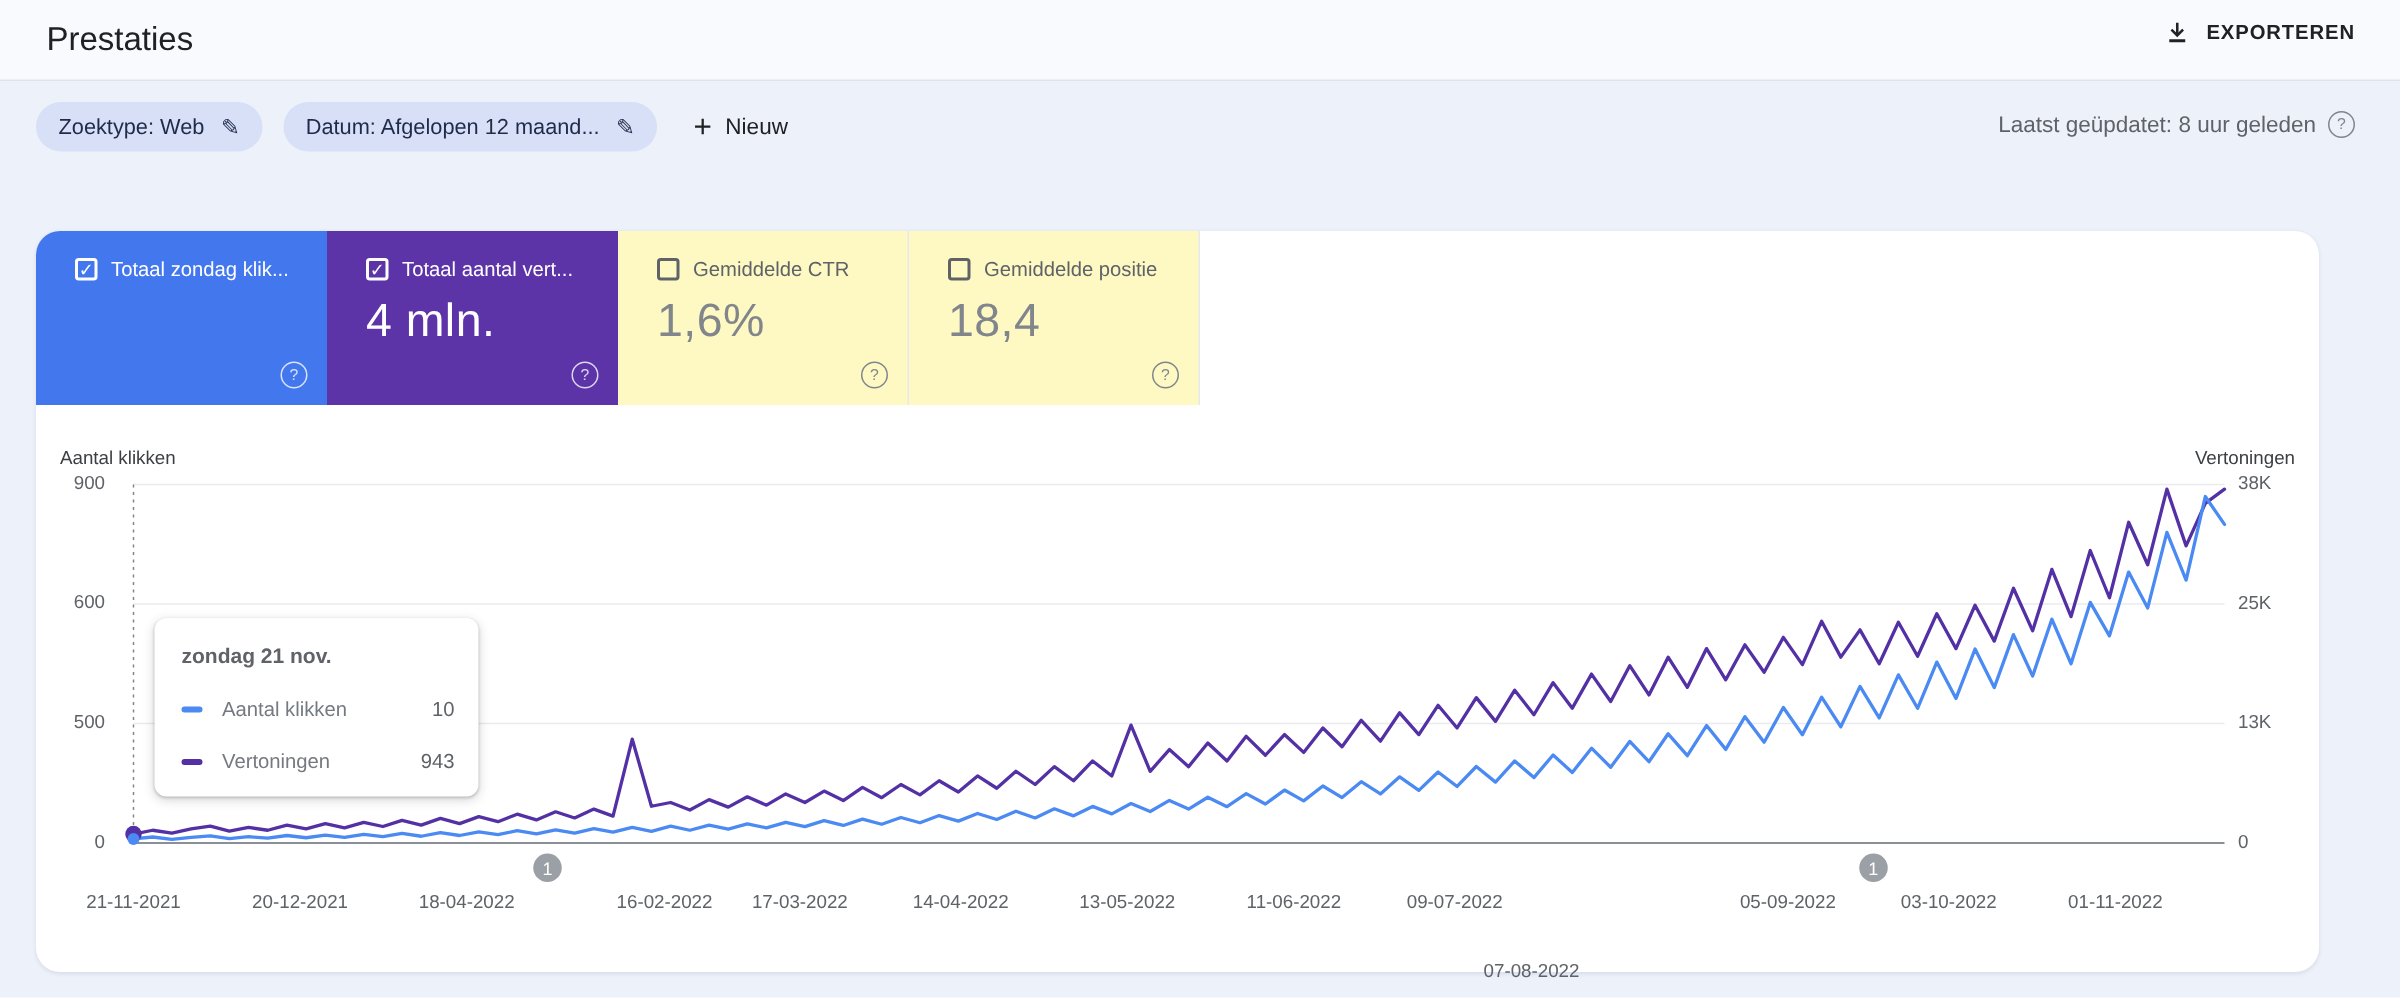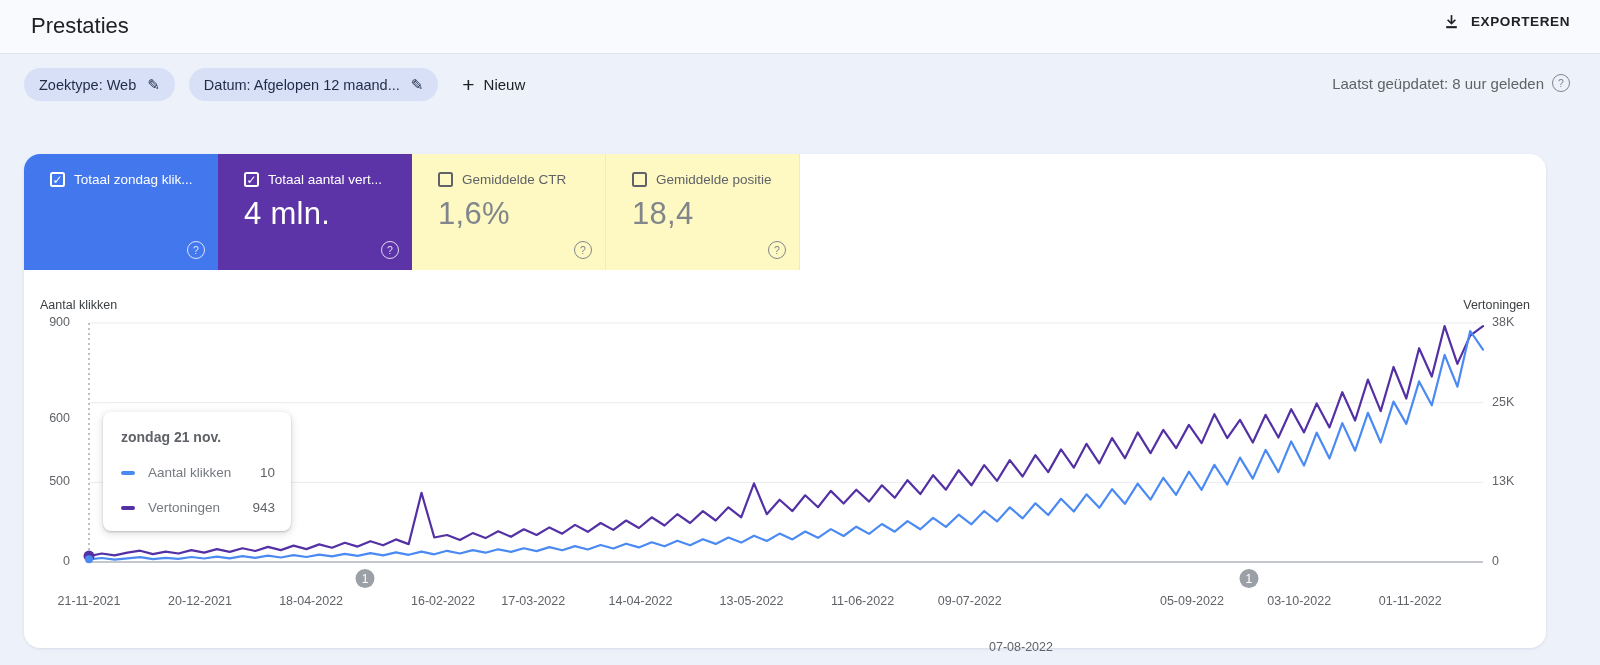--- a/index.html
+++ b/index.html
@@ -44,21 +44,21 @@
   .card.colored .help{border-color:rgba(255,255,255,.8);color:rgba(255,255,255,.8);}
   
   .axis-title{position:absolute;font-size:12.5px;color:#3c4043;}
   .ytick{position:absolute;font-size:12.5px;color:#5f6368;}
   .ytick.left{left:0;width:46px;text-align:right;}
   .ytick.right{left:1468px;text-align:left;}
   .xtick{position:absolute;top:440px;transform:translateX(-50%);font-size:12.5px;color:#5f6368;white-space:nowrap;}
   #chart-svg{position:absolute;left:0;top:0;}
   .ann-marker{position:absolute;width:19px;height:19px;border-radius:50%;background:#9aa0a6;color:#fff;font-size:12px;display:flex;align-items:center;justify-content:center;transform:translateX(-50%);cursor:pointer;}
   
-  .tooltip{position:absolute;left:79px;top:258px;width:188px;box-sizing:border-box;background:#fff;border-radius:8px;box-shadow:0 1px 2px rgba(0,0,0,.18),0 2px 8px rgba(0,0,0,.16);padding:17px 16px 16px 18px;}
+  .tooltip{position:absolute;left:79px;top:258px;width:216px;box-sizing:border-box;background:#fff;border-radius:8px;box-shadow:0 1px 2px rgba(0,0,0,.18),0 2px 8px rgba(0,0,0,.16);padding:17px 16px 16px 18px;}
   .tt-title{font-size:14px;font-weight:700;color:#5f6368;}
   .tt-row{display:flex;align-items:center;margin-top:20px;}
   .tt-dash{width:14px;height:4px;border-radius:2px;flex:0 0 auto;}
   .tt-label{margin-left:13px;font-size:13.5px;color:#757a80;flex:1;}
   .tt-value{font-size:13.5px;color:#5f6368;font-weight:500;}
 </style>
 </head>
 <body>
 
 <div class="topbar"></div>
@@ -138,21 +138,21 @@
       <polyline points="65.0,402.1 77.8,399.5 90.6,401.4 103.4,398.6 116.2,396.7 128.9,400.1 141.7,397.6 154.5,399.5 167.3,396.1 180.1,398.6 192.9,395.1 205.7,397.9 218.5,394.2 231.3,397.0 244.0,392.9 256.8,396.1 269.6,391.6 282.4,395.1 295.2,390.4 308.0,393.8 320.8,388.8 333.6,392.6 346.4,387.2 359.1,391.3 371.9,385.4 384.7,390.1 397.5,338.8 410.3,383.5 423.1,381.0 435.9,386.0 448.7,379.1 461.5,384.1 474.2,377.2 487.0,382.8 499.8,375.3 512.6,381.0 525.4,373.4 538.2,379.7 551.0,370.9 563.8,377.8 576.6,369.0 589.3,375.9 602.1,366.5 614.9,374.0 627.7,363.3 640.5,371.5 653.3,360.2 666.1,369.0 678.9,357.1 691.7,366.5 704.4,353.3 717.2,363.3 730.0,329.4 742.8,360.2 755.6,345.7 768.4,357.1 781.2,341.3 794.0,353.3 806.8,336.9 819.6,349.5 832.3,335.7 845.1,347.6 857.9,331.3 870.7,343.8 883.5,326.2 896.3,340.1 909.1,321.2 921.9,335.7 934.7,316.2 947.4,331.3 960.2,311.1 973.0,326.9 985.8,306.1 998.6,322.5 1011.4,301.1 1024.2,318.1 1037.0,295.4 1049.8,313.7 1062.5,289.8 1075.3,309.3 1088.1,284.1 1100.9,304.2 1113.7,278.4 1126.5,299.2 1139.3,275.9 1152.1,294.2 1164.9,270.9 1177.6,289.1 1190.4,260.2 1203.2,284.1 1216.0,265.9 1228.8,288.5 1241.6,260.8 1254.4,283.5 1267.2,255.2 1280.0,278.4 1292.7,249.5 1305.5,273.4 1318.3,238.2 1331.1,266.5 1343.9,225.6 1356.7,257.1 1369.5,213.0 1382.3,244.5 1395.1,194.2 1407.8,222.5 1420.6,172.1 1433.4,209.9 1446.2,181.6 1459.0,172.1" fill="none" stroke="#5430a5" stroke-width="2.2" stroke-linejoin="round" stroke-linecap="round"></polyline>
       <polyline points="65.0,405.3 77.8,404.0 90.6,405.6 103.4,404.3 116.2,403.2 128.9,405.1 141.7,403.8 154.5,404.8 167.3,403.0 180.1,404.5 192.9,402.7 205.7,404.3 218.5,402.2 231.3,403.8 244.0,401.6 256.8,403.5 269.6,401.1 282.4,403.0 295.2,400.6 308.0,402.4 320.8,399.8 333.6,401.9 346.4,399.2 359.1,401.4 371.9,398.4 384.7,400.8 397.5,397.6 410.3,400.3 423.1,396.8 435.9,399.5 448.7,396.1 461.5,398.7 474.2,395.3 487.0,397.9 499.8,394.2 512.6,397.1 525.4,393.1 538.2,396.3 551.0,392.1 563.8,395.5 576.6,391.0 589.3,394.5 602.1,389.7 614.9,393.4 627.7,388.3 640.5,392.3 653.3,386.8 666.1,391.3 678.9,385.2 691.7,389.9 704.4,383.6 717.2,388.6 730.0,381.7 742.8,387.0 755.6,379.6 768.4,385.4 781.2,377.5 794.0,383.8 806.8,375.1 819.6,382.0 832.3,372.7 845.1,379.9 857.9,370.0 870.7,377.7 883.5,367.1 896.3,375.3 909.1,363.9 921.9,372.9 934.7,360.7 947.4,370.3 960.2,357.0 973.0,367.4 985.8,353.3 998.6,364.4 1011.4,349.3 1024.2,361.0 1037.0,344.8 1049.8,357.5 1062.5,340.3 1075.3,353.8 1088.1,335.2 1100.9,349.8 1113.7,329.7 1126.5,345.6 1139.3,323.8 1152.1,340.8 1164.9,317.7 1177.6,335.8 1190.4,310.8 1203.2,330.5 1216.0,303.6 1228.8,324.6 1241.6,295.9 1254.4,318.2 1267.2,287.4 1280.0,311.6 1292.7,278.7 1305.5,304.4 1318.3,269.1 1331.1,296.7 1343.9,258.8 1356.7,288.5 1369.5,247.6 1382.3,269.9 1395.1,227.4 1407.8,251.3 1420.6,200.9 1433.4,232.7 1446.2,177.0 1459.0,195.6" fill="none" stroke="#4a8af2" stroke-width="2.2" stroke-linejoin="round" stroke-linecap="round"></polyline>
       <line x1="65" x2="65" y1="169" y2="408" stroke="#80868b" stroke-width="1" stroke-dasharray="2,3"></line>
       <circle cx="65" cy="402.0690263157895" r="5.5" fill="#5430a5"></circle>
       <circle cx="65" cy="405.34444444444443" r="4" fill="#4a8af2"></circle>
     </svg>
 
   <div id="yticks">
       <span class="ytick left" style="top: 400px;">0</span>
       <span class="ytick left" style="top: 320.333px;">500</span>
-      <span class="ytick left" style="top: 257px;">600</span>
+      <span class="ytick left" style="top: 240px;">600</span>
       <span class="ytick left" style="top: 161px;">900</span>
       <span class="ytick right" style="top: 400px;">0</span>
       <span class="ytick right" style="top: 320.333px;">13K</span>
       <span class="ytick right" style="top: 240.667px;">25K</span>
       <span class="ytick right" style="top: 161px;">38K</span>
     </div>
   <div id="xticks">
       <span class="xtick" style="left: 65px;">21-11-2021</span>
       <span class="xtick" style="left: 176.06px;">20-12-2021</span>
       <span class="xtick" style="left: 287.121px;">18-04-2022</span>

